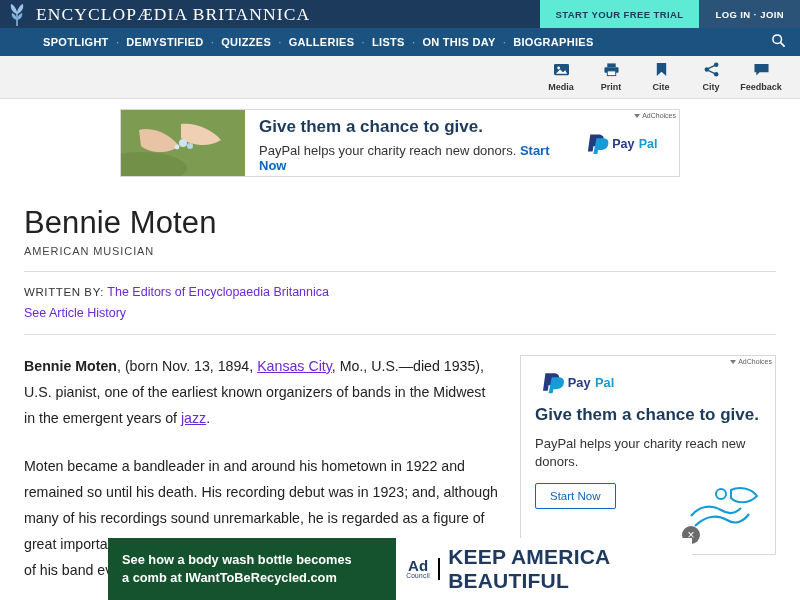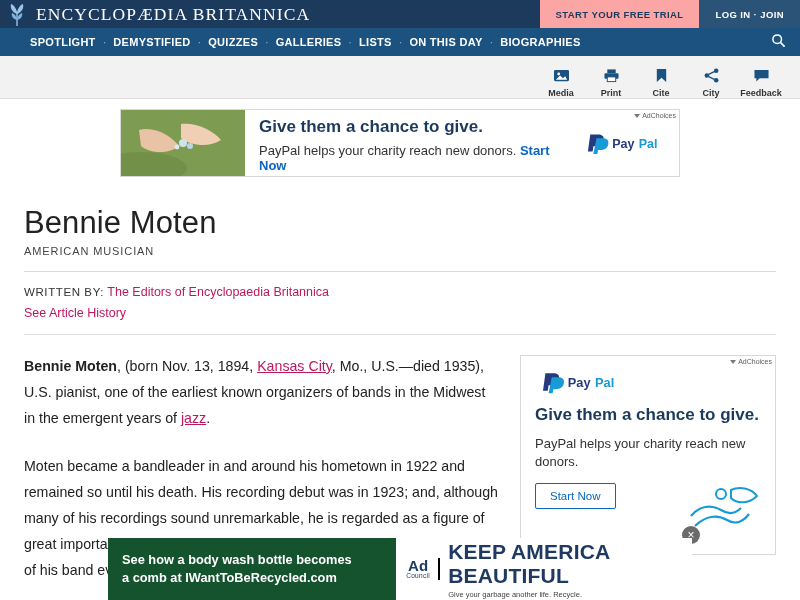--- a/index.html
+++ b/index.html
@@ -31,21 +31,21 @@
     font-family: "Liberation Serif", serif;
     font-size: 17.5px;
     letter-spacing: 1.1px;
     white-space: nowrap;
   }
   .topbar-right {
     margin-left: auto;
     display: flex; align-items: stretch;
   }
   .btn-trial {
-    background: #fca5a5;
+    background: #5eead4;
     color: #1b3a5c;
     font-size: 9.5px;
     font-weight: bold;
     letter-spacing: .4px;
     display: flex; align-items: center; justify-content: center;
     padding: 0 16px;
     white-space: nowrap;
   }
   .btn-login {
     background: #2b5378;
@@ -61,21 +61,21 @@
   
   .navbar {
     height: 28px;
     background: #1b5280;
     display: flex;
     align-items: center;
     position: relative;
   }
   .navbar .nav-inner {
     display: flex; align-items: center;
-    padding-left: 30px;
+    padding-left: 43px;
   }
   .nav-item {
     color: #ffffff;
     font-size: 11px;
     font-weight: bold;
     letter-spacing: .3px;
     padding: 0 0;
     white-space: nowrap;
   }
   .nav-sep {
@@ -88,21 +88,21 @@
     padding-right: 14px;
     display: flex; align-items: center;
   }
 
   
   .toolrow {
     height: 43px;
     background: #f2f2f2;
     border-bottom: 1px solid #dddddd;
     display: flex;
-    align-items: flex-end;
+    align-items: center;
     justify-content: flex-end;
     padding-right: 14px;
   }
   .tool {
     width: 50px;
     display: flex; flex-direction: column; align-items: center; gap: 1px;
     color: #1b5280;
   }
   .tool .tlabel {
     font-size: 9px;
@@ -180,21 +180,21 @@
     color: #444444;
     margin-bottom: 14px;
   }
   .byline-box {
     border-top: 1px solid #dcdcdc;
     padding-top: 13px;
     font-size: 12.5px;
     color: #333333;
   }
   .byline-box .wb { letter-spacing: .6px; font-size: 11.5px; }
-  .link { color: #be185d; text-decoration: none; }
+  .link { color: #6d28d9; text-decoration: none; }
   .link.u { text-decoration: underline; }
   .hist { display:block; margin-top: 7px; font-size: 12.5px; }
   .body-rule {
     border-top: 1px solid #dcdcdc;
     margin: 14px 0 18px 0;
   }
   .content-cols { display: flex; gap: 20px; }
   .maincol { width: 500px; }
   p.para {
     font-size: 14.2px;
@@ -473,16 +473,15 @@
     <div>See how a body wash bottle becomes</div>
     <div>a comb at IWantToBeRecycled.com</div>
   </div>
   <div class="ba-right">
     <div class="ad-council">
       <div class="big">Ad</div>
       <div class="small">Council</div>
     </div>
     <div class="kab">
       <div class="l1">KEEP AMERICA BEAUTIFUL</div>
-      <div class="l2">Give your garbage another life. Recycle.</div>
     </div>
   </div>
 </div>
 
 </body></html>

